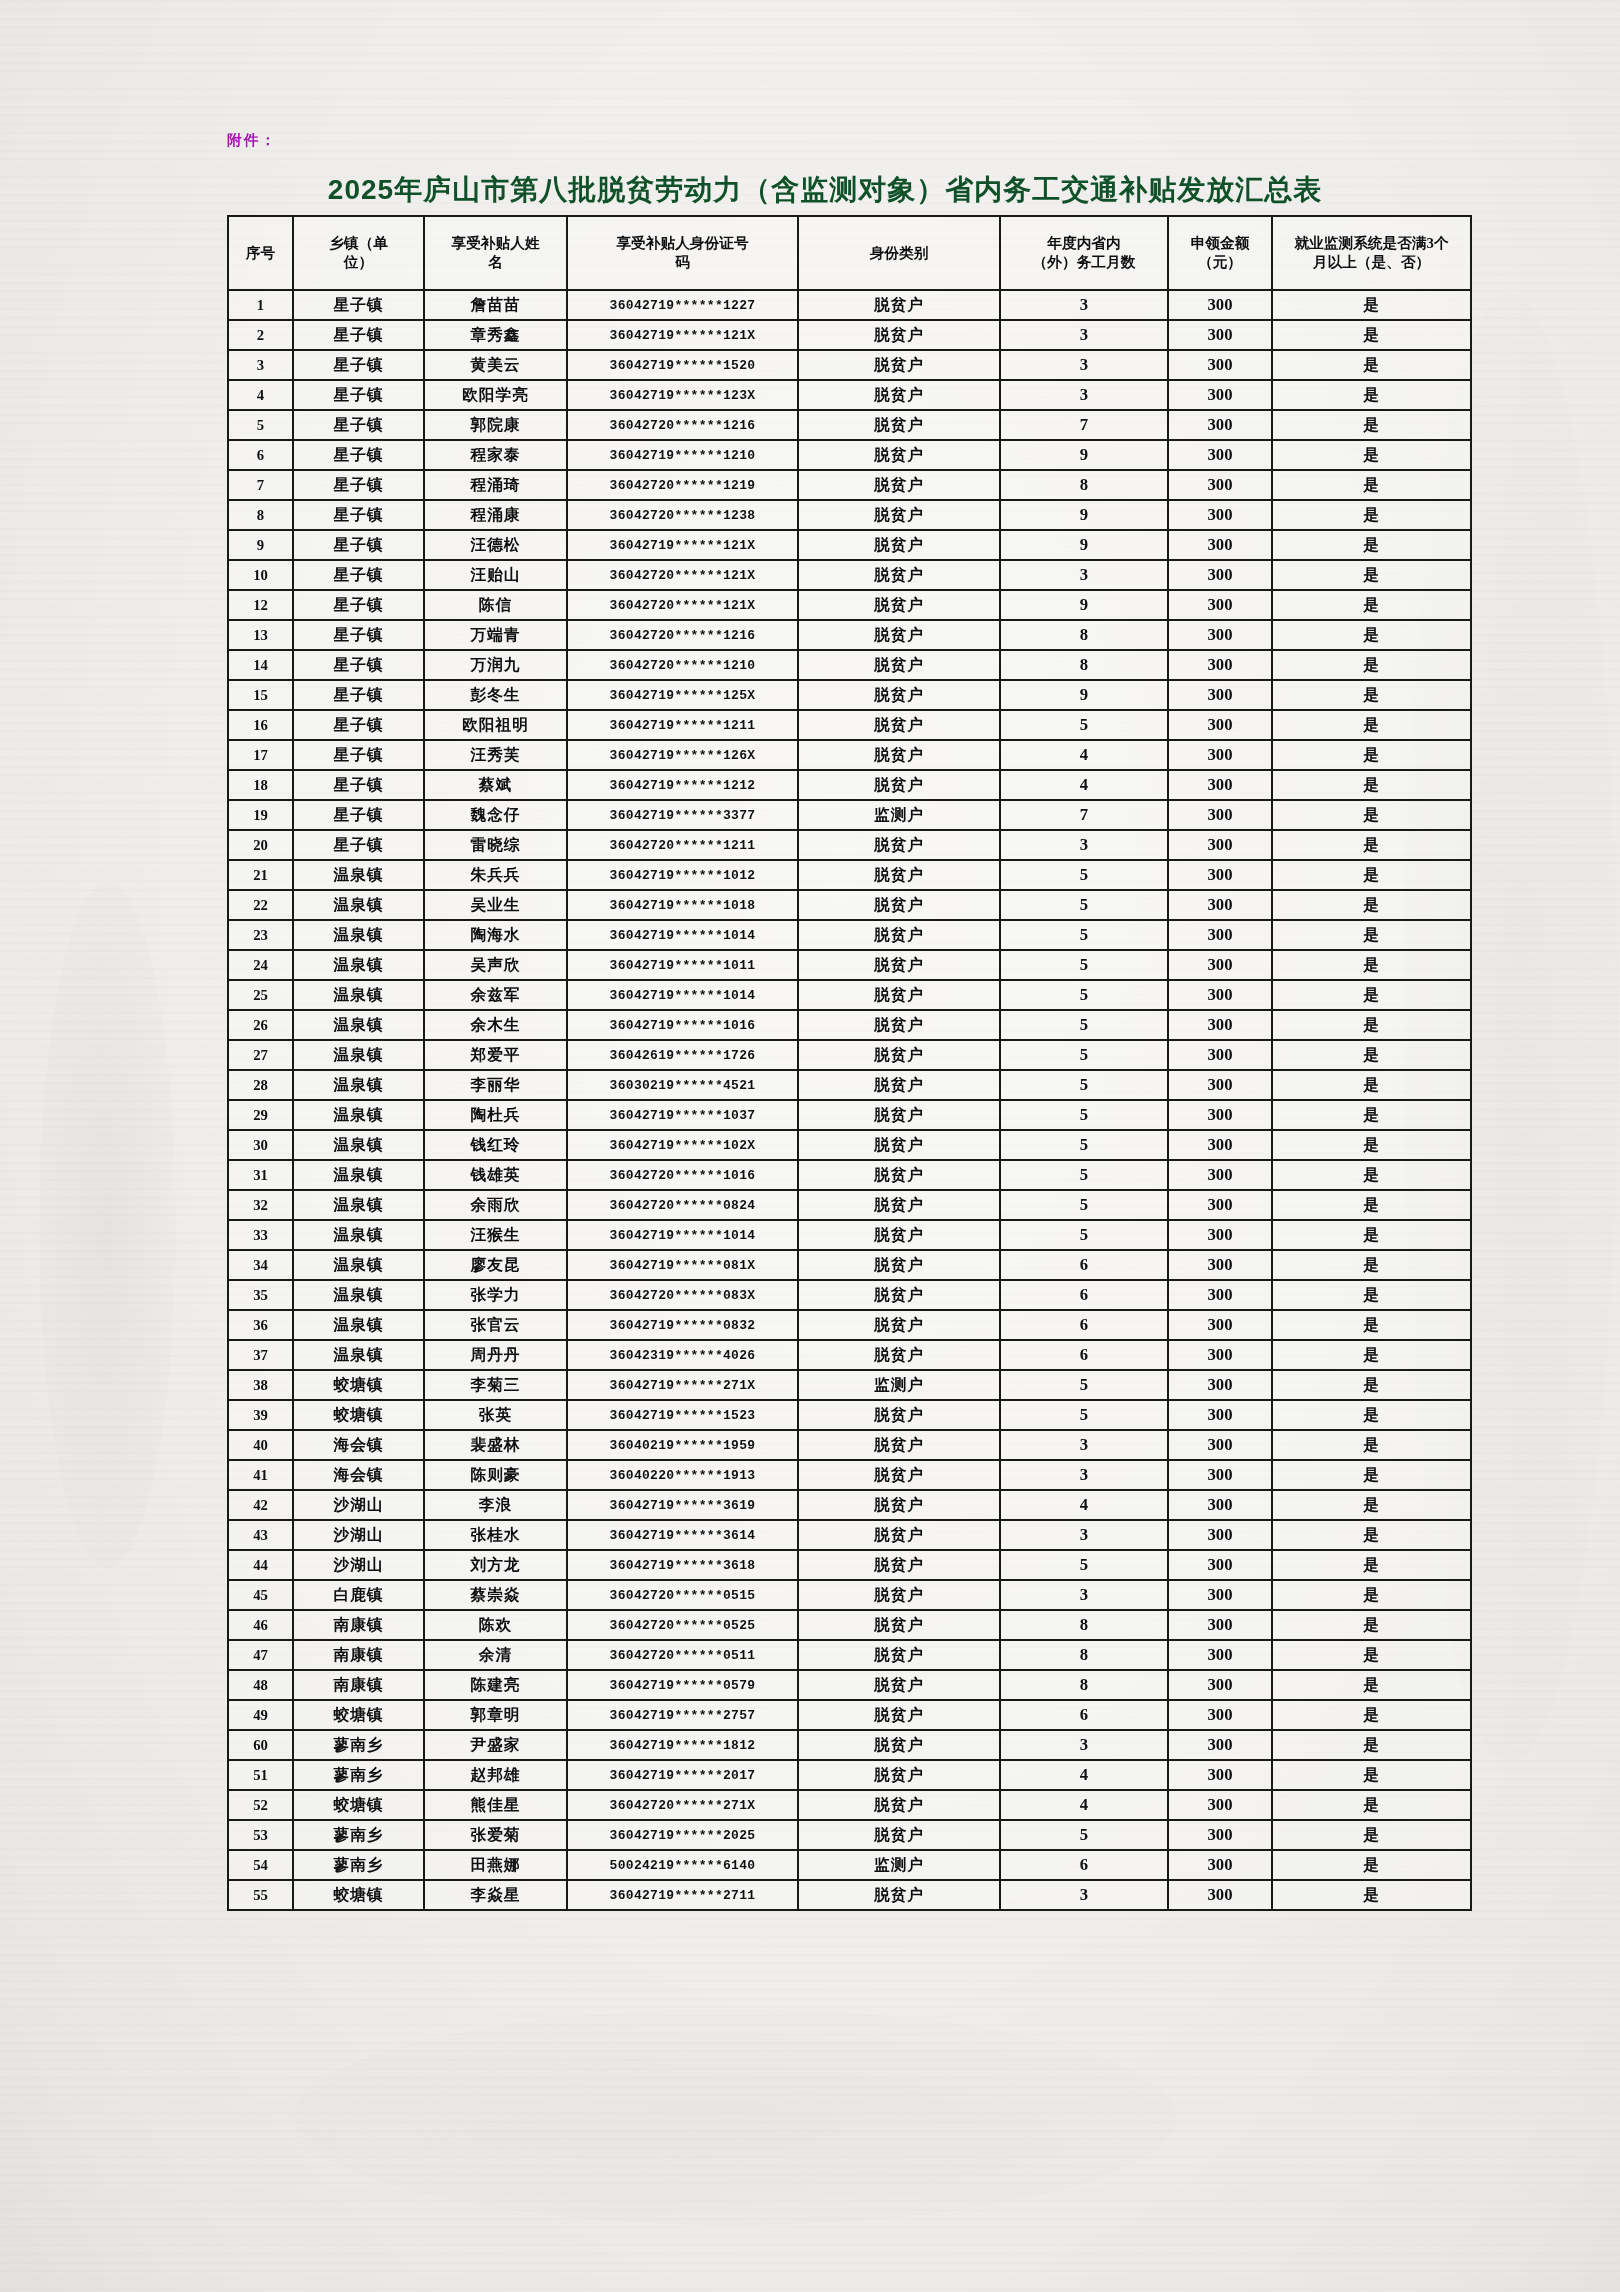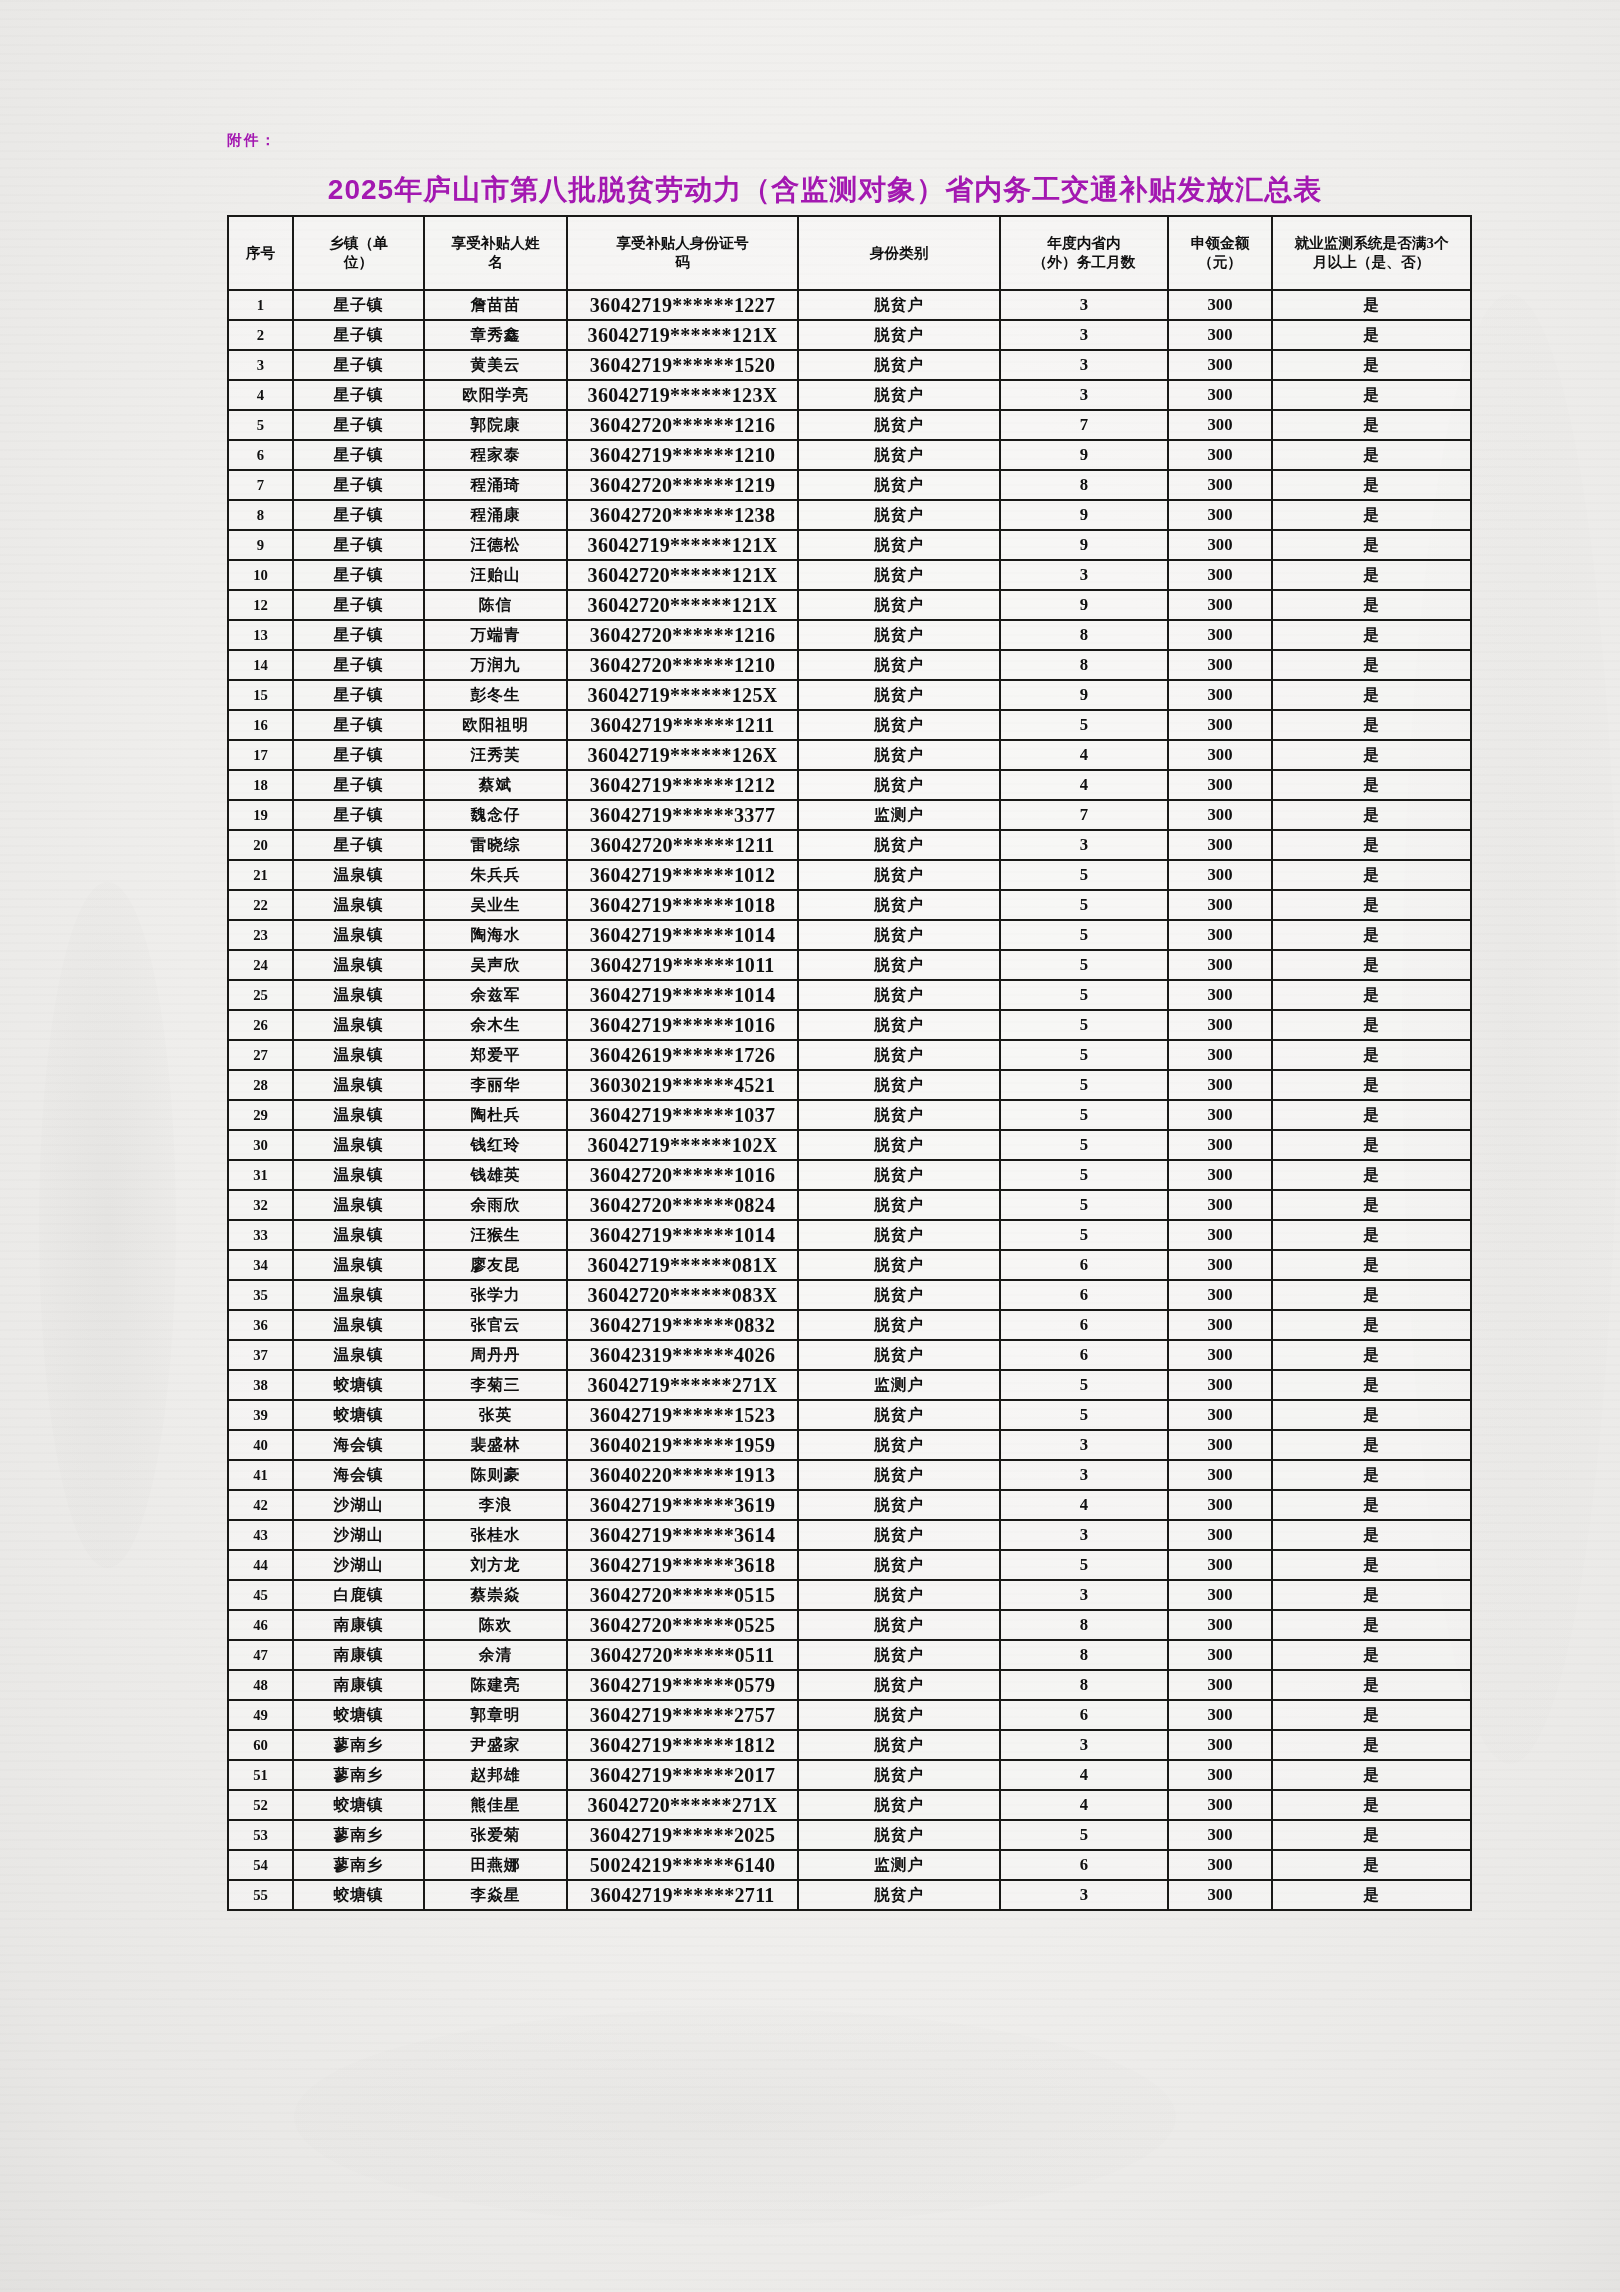--- a/index.html
+++ b/index.html
@@ -30,21 +30,21 @@
     position:absolute;left:227px;top:131px;width:1196px;
     color:#161616;
     filter:contrast(1.04);
   }
   .attachment{
     font-size:14.7px;letter-spacing:2px;color:#a21caf;font-weight:600;
   }
   .doc-title{
     margin:20.6px 0 0 0;text-align:center;
     font-family:"Liberation Sans","DejaVu Sans",sans-serif;
-    font-size:28px;font-weight:bold;letter-spacing:1px;color:#a21caf;
+    font-size:28px;font-weight:bold;letter-spacing:1px;color:#14532d;
     white-space:nowrap;
   }
   table.subsidy{
     margin-top:6.9px;width:1196px;border-collapse:collapse;table-layout:fixed;
     background:rgba(255,255,255,.35);
     padding-left:36px;
   }
   table.subsidy th,table.subsidy td{
     border:2px solid #1d1d1b;
     text-align:center;vertical-align:middle;
@@ -60,21 +60,21 @@
   .col-no{width:59px;}
   .col-township{width:125px;}
   .col-name{width:137px;}
   .col-id-number{width:225px;}
   .col-identity-type{width:196px;}
   .col-months{width:162px;}
   .col-amount{width:98px;}
   .col-monitor-ok{width:193px;}
   td.col-no{font-size:14.7px;}
   td.col-township,td.col-name,td.col-identity-type,td.col-monitor-ok{font-size:15.7px;letter-spacing:1px;}
-  td.col-id-number{font-size:20px;letter-spacing:0.3px;font-family:Liberation Serif, serif;margin-left:47px;}
+  td.col-id-number{font-size:13px;letter-spacing:0.3px;font-family:Liberation Mono, monospace;margin-left:47px;}
   td.col-months,td.col-amount{font-size:16.7px;}
 </style>
 </head>
 <body>
 
 <div class="paper"></div>
 <div class="scan-blotch blotch-a"></div>
 <div class="scan-blotch blotch-b"></div>
 <div class="scan-blotch blotch-c"></div>
 <div class="scan-streaks"></div>

